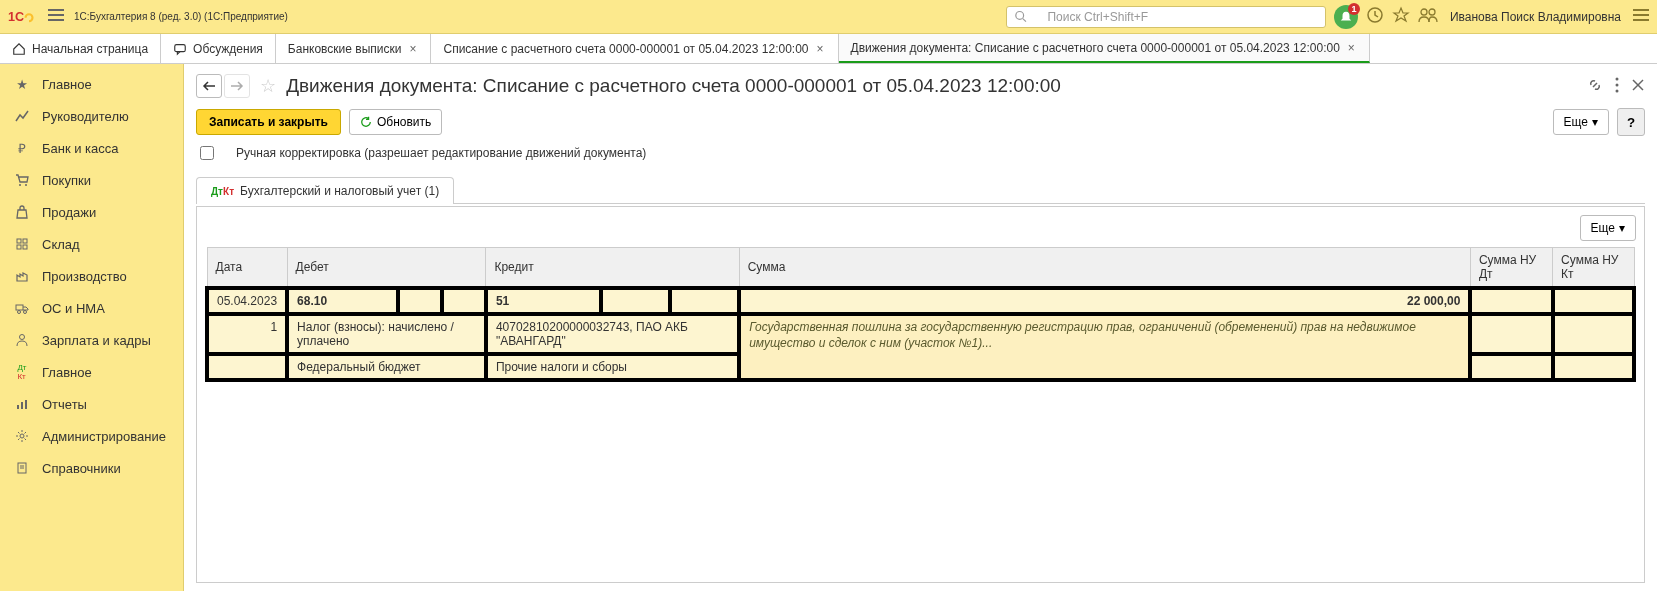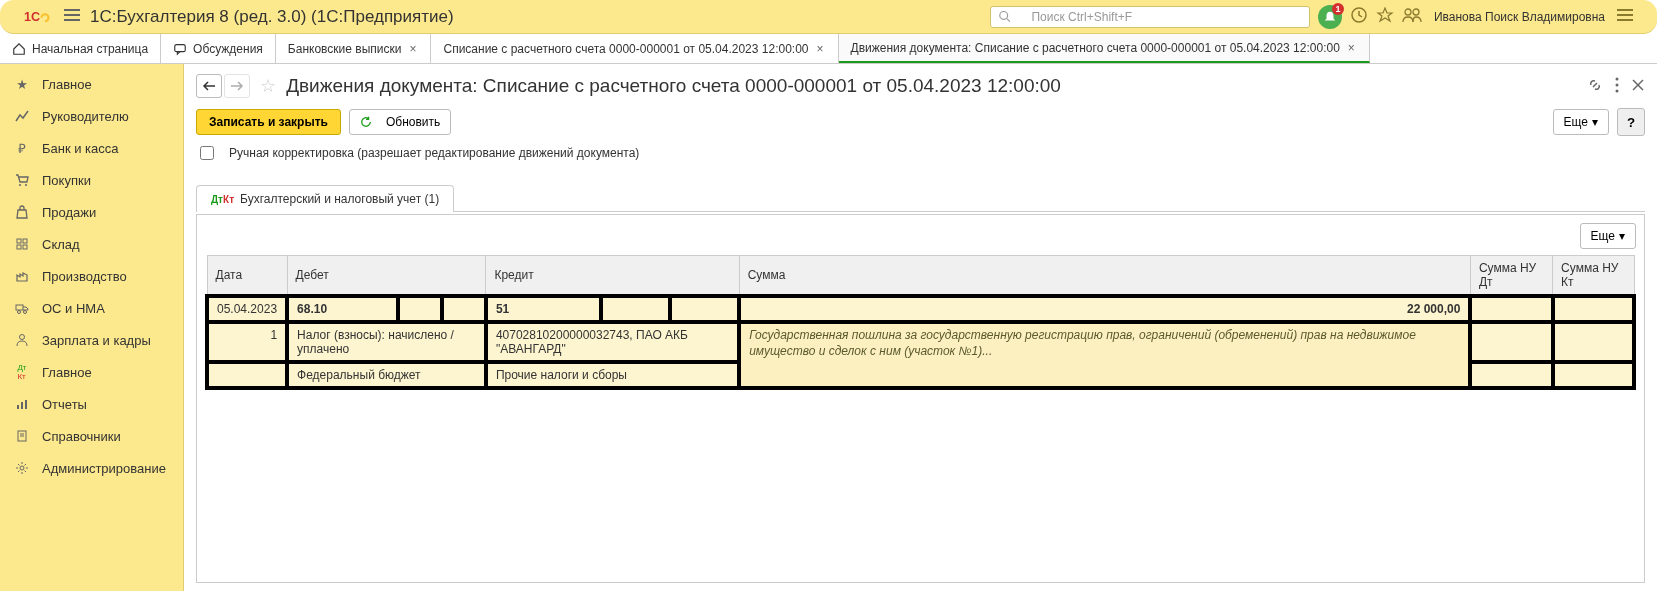--- a/index.html
+++ b/index.html
@@ -1,23 +1,23 @@
 <!DOCTYPE html>
 <html><head>
 <meta charset="utf-8">
 <style>
 * { box-sizing: border-box; margin: 0; padding: 0; }
 body { font-family: Arial, sans-serif; font-size: 12px; color: #333; background: #fff; width: 1657px; height: 591px; overflow: hidden; }
 
 
-.titlebar { height: 34px; background: #fce98d; display: flex; align-items: center; padding: 0 24px; border-bottom: 1px solid #e0cd6e; border-radius: 14px; }
+.titlebar { height: 34px; background: #fce98d; display: flex; align-items: center; padding: 0 8px; border-bottom: 1px solid #e0cd6e; }
 .logo { width: 28px; height: 18px; margin-right: 8px; }
 .logo svg { width: 100%; height: 100%; }
 .menu-icon { margin: 0 10px 0 4px; cursor: pointer; }
-.title { font-size: 17px; color: #333; }
+.title { font-size: 10px; color: #333; }
 .titlebar-right { margin-left: auto; display: flex; align-items: center; gap: 8px; }
 .search-box { display: flex; align-items: center; background: #fff; border: 1px solid #d4c26a; border-radius: 3px; padding: 2px 8px; width: 320px; height: 22px; }
 .search-box input { border: none; outline: none; font-size: 12px; width: 100%; color: #333; background: transparent; margin-left: 20px; }
 .search-box input::placeholder { color: #999; }
 .notif-icon { width: 24px; height: 24px; position: relative; border-radius: 50%; background: #4caf50; display: flex; align-items: center; justify-content: center; }
 .notif-badge { position: absolute; top: -2px; right: -2px; background: #d32f2f; color: #fff; font-size: 9px; width: 12px; height: 12px; border-radius: 50%; display: flex; align-items: center; justify-content: center; font-weight: bold; }
 .history-icon, .star-icon-top, .user-icon-top, .hamburger-right { cursor: pointer; color: #8a7a2e; }
 .user-name { color: #333; margin: 0 4px; }
 
 
@@ -38,26 +38,26 @@
 .nav-buttons { display: flex; gap: 2px; }
 .nav-btn { width: 26px; height: 24px; border: 1px solid #bbb; background: #fff; border-radius: 3px; display: flex; align-items: center; justify-content: center; cursor: pointer; }
 .nav-btn.disabled { opacity: 0.4; cursor: default; }
 .star-icon { color: #ccc; font-size: 18px; cursor: pointer; }
 .page-title { font-size: 19px; color: #333; }
 .header-right { margin-left: auto; display: flex; align-items: center; gap: 12px; }
 .link-icon, .vdots-icon, .close-icon { cursor: pointer; color: #666; }
 
 .toolbar { display: flex; align-items: center; gap: 8px; margin-bottom: 10px; }
 .btn-primary { background: #ffd633; border: 1px solid #c9a800; padding: 5px 12px; font-weight: bold; border-radius: 3px; cursor: pointer; font-size: 12px; }
-.btn-secondary { background: #fff; border: 1px solid #bbb; padding: 5px 10px; border-radius: 3px; cursor: pointer; display: flex; align-items: center; gap: 14px; font-size: 12px; }
+.btn-secondary { background: #fff; border: 1px solid #bbb; padding: 5px 10px; border-radius: 3px; cursor: pointer; display: flex; align-items: center; gap: 5px; font-size: 12px; }
 .toolbar-spacer { flex: 1; }
 .btn-more { background: #fff; border: 1px solid #bbb; padding: 5px 10px; border-radius: 3px; cursor: pointer; display: flex; align-items: center; gap: 4px; font-size: 12px; }
 .btn-help { width: 28px; height: 28px; border: 1px solid #bbb; border-radius: 3px; display: flex; align-items: center; justify-content: center; cursor: pointer; font-weight: bold; }
 
-.checkbox-row { display: flex; gap: 15px; margin-bottom: 24px; padding-left: 4px; }
+.checkbox-row { display: flex; gap: 22px; margin-bottom: 16px; padding-left: 4px; }
 .checkbox-row input { width: 14px; height: 14px; }
 .checkbox-row label { color: #333; }
 
 .inner-tabs { display: flex; border-bottom: 1px solid #ccc; margin-bottom: 2px; }
 .inner-tab { padding: 6px 14px; border: 1px solid #ccc; border-bottom: none; background: #fff; border-radius: 4px 4px 0 0; display: flex; align-items: center; gap: 6px; cursor: pointer; font-size: 12px; position: relative; top: 1px; }
 .inner-tab-icon { font-size: 10px; }
 .inner-tab-icon .dt { color: #1a9c1a; font-weight: bold; }
 .inner-tab-icon .kt { color: #d32f2f; font-weight: bold; }
 
 .table-area { border: 1px solid #ccc; flex: 1; display: flex; flex-direction: column; position: relative; padding: 8px; }
@@ -252,35 +252,35 @@
             <rect x="2" y="8" width="2" height="4" fill="#666"></rect>
             <rect x="6" y="5" width="2" height="7" fill="#666"></rect>
             <rect x="10" y="3" width="2" height="9" fill="#666"></rect>
           </svg>
         </span>
         <span>Отчеты</span>
       </div>
     <div class="side-item">
         <span class="side-icon">
           <svg width="14" height="14" viewBox="0 0 14 14">
+            <circle cx="7" cy="7" r="2" stroke="#666" fill="none"></circle>
+            <path d="M7 1 L7 3 M7 11 L7 13 M1 7 L3 7 M11 7 L13 7 M3 3 L4.5 4.5 M9.5 9.5 L11 11 M3 11 L4.5 9.5 M9.5 4.5 L11 3" stroke="#666"></path>
+          </svg>
+        </span>
+        <span>Администрирование</span>
+      </div>
+    <div class="side-item">
+        <span class="side-icon">
+          <svg width="14" height="14" viewBox="0 0 14 14">
             <rect x="3" y="2" width="8" height="10" stroke="#666" fill="none"></rect>
             <line x1="5" y1="5" x2="9" y2="5" stroke="#666"></line>
             <line x1="5" y1="7" x2="9" y2="7" stroke="#666"></line>
           </svg>
         </span>
         <span>Справочники</span>
-      </div>
-    <div class="side-item">
-        <span class="side-icon">
-          <svg width="14" height="14" viewBox="0 0 14 14">
-            <circle cx="7" cy="7" r="2" stroke="#666" fill="none"></circle>
-            <path d="M7 1 L7 3 M7 11 L7 13 M1 7 L3 7 M11 7 L13 7 M3 3 L4.5 4.5 M9.5 9.5 L11 11 M3 11 L4.5 9.5 M9.5 4.5 L11 3" stroke="#666"></path>
-          </svg>
-        </span>
-        <span>Администрирование</span>
       </div>
   </div>
 
   <div class="content">
     <div class="page-header">
       <div class="nav-buttons">
         <div class="nav-btn">
             <svg width="14" height="10" viewBox="0 0 14 10">
               <path d="M6 1 L2 5 L6 9 M2 5 L13 5" stroke="#333" stroke-width="1.5" fill="none"></path>
             </svg>

